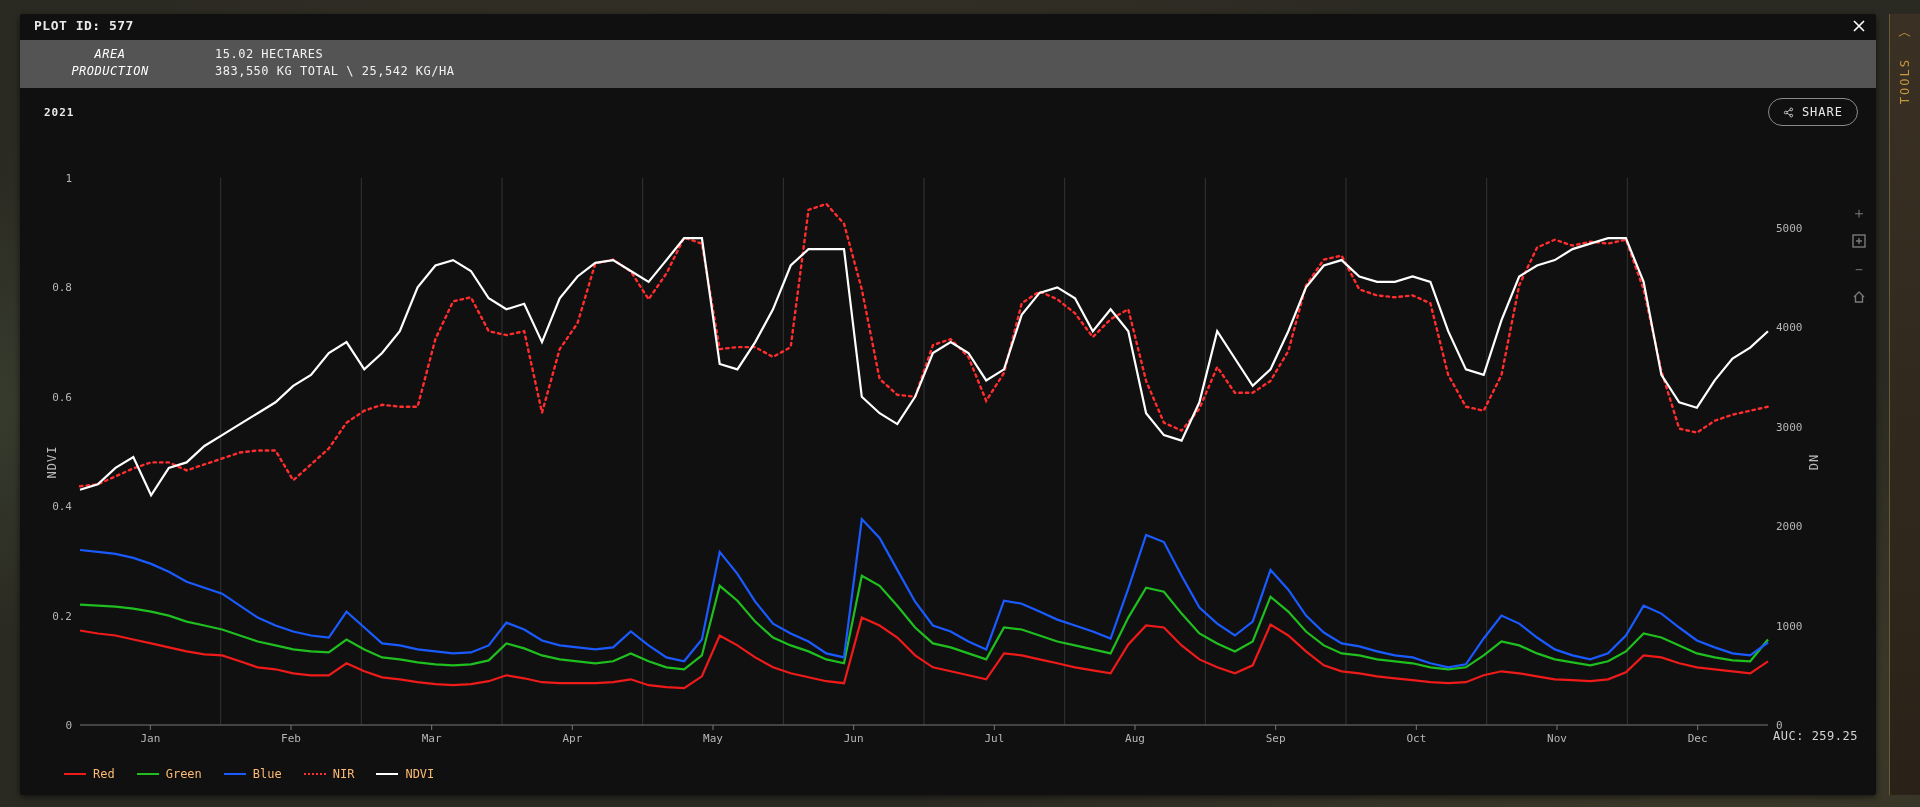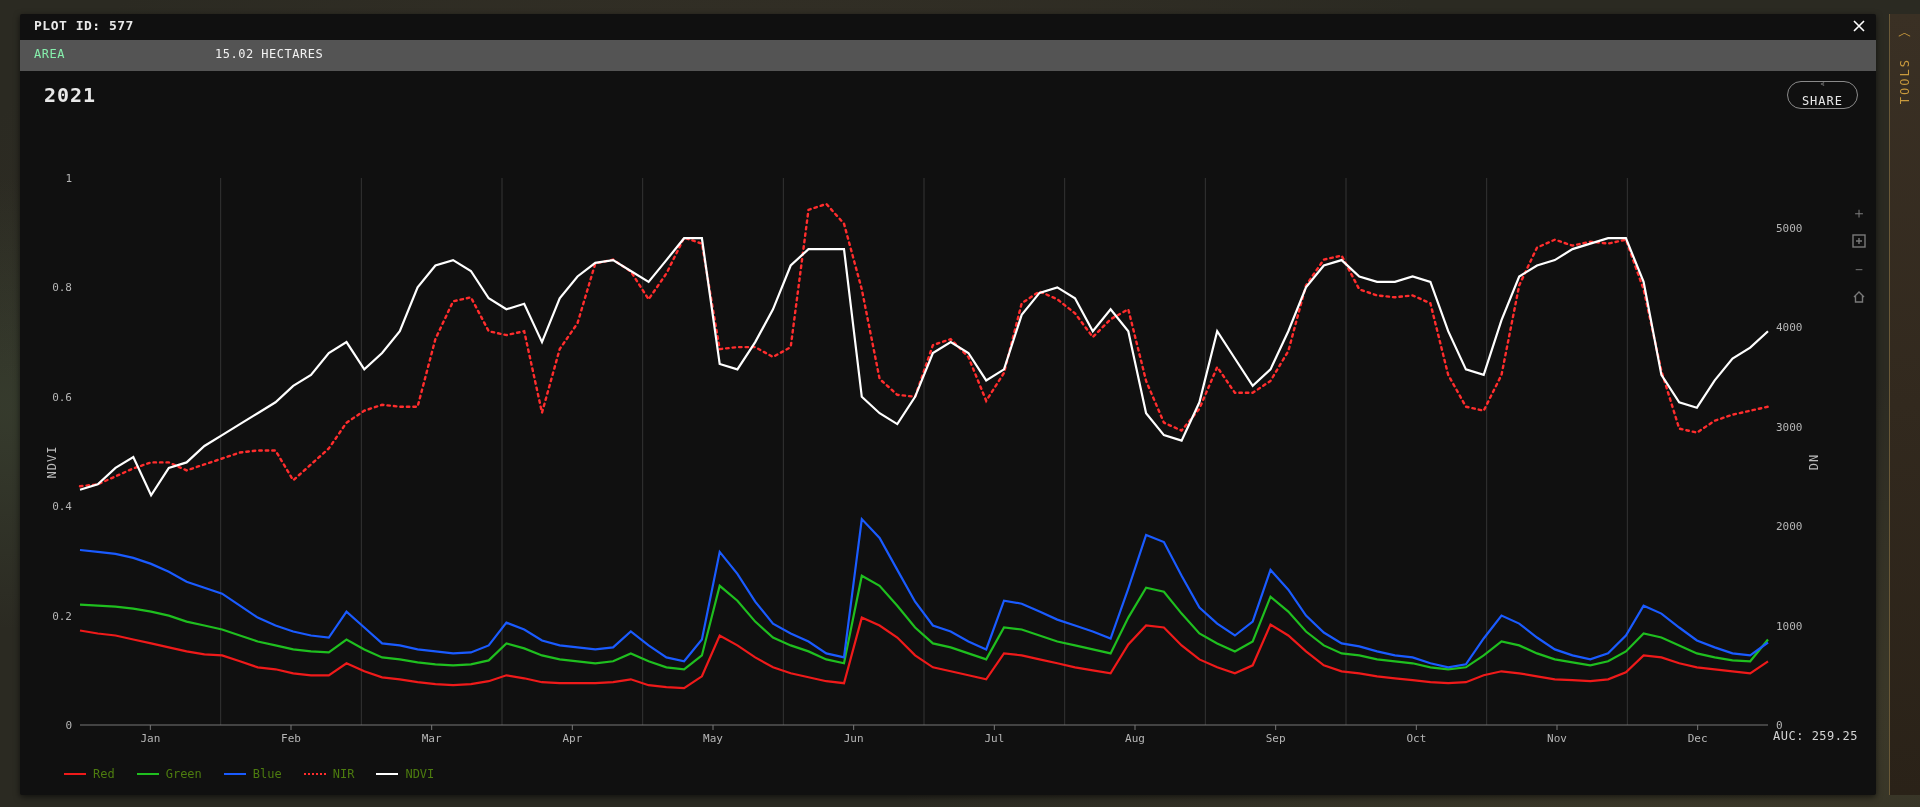--- a/index.html
+++ b/index.html
@@ -7,32 +7,32 @@
   .bg{position:absolute;inset:0;background:
       radial-gradient(ellipse at 5% 50%, rgba(120,160,110,0.15),transparent 40%),
       radial-gradient(ellipse at 90% 90%, rgba(200,180,100,0.12),transparent 35%),
       radial-gradient(ellipse at 40% 30%, rgba(100,80,60,0.25),transparent 50%),
       #2b2a22;}
   .panel{position:absolute;left:20px;top:14px;right:44px;bottom:12px;background:#101010;border-radius:2px;box-shadow:0 2px 6px rgba(0,0,0,0.6);}
   .title-bar{height:20px;line-height:20px;padding:2px 8px 0 14px;font-size:13px;font-weight:bold;letter-spacing:.5px;display:flex;justify-content:space-between;align-items:center;gap:32px;}
   .close-x{width:18px;height:18px;display:flex;align-items:center;justify-content:center;cursor:pointer;color:#fff;}
   .info-block{background:#545454;margin:4px 0 0 0;padding:6px 14px 8px 14px;font-size:12px;line-height:17px;letter-spacing:.5px;}
   .info-row{display:flex;}
-  .info-label{width:152px;text-align:left;color:#86efac;padding-right:10px;white-space:nowrap;text-transform:uppercase;}
+  .info-label{width:152px;text-align:center;color:#ffffff;padding-right:10px;white-space:nowrap;text-transform:uppercase;font-style:italic;}
   .info-val{color:#f2f2f2;text-transform:uppercase;margin-left:19px;}
   .chart-head{display:flex;justify-content:space-between;align-items:center;padding:10px 18px 0 24px;}
-  .year{font-size:20px;font-weight:bold;letter-spacing:1px;}
-  .share-btn{border:1px solid #8a8a8a;border-radius:14px;height:26px;padding:0 14px;display:flex;align-items:center;gap:8px;font-size:12px;letter-spacing:1px;cursor:pointer;color:#e8e8e8;flex-direction:column;}
+  .year{font-size:11px;font-weight:bold;letter-spacing:1px;}
+  .share-btn{border:1px solid #8a8a8a;border-radius:14px;height:26px;padding:0 14px;display:flex;align-items:center;gap:8px;font-size:12px;letter-spacing:1px;cursor:pointer;color:#e8e8e8;}
   .share-ic{width:11px;height:11px;}
   .chart-wrap{position:absolute;left:22px;right:60px;top:160px;bottom:46px;}
   svg.chart{position:absolute;inset:0;}
   .ylabel-left{position:absolute;left:-6px;top:50%;transform:translateY(-50%) rotate(-90deg);font-size:12px;color:#bdbdbd;letter-spacing:1px;}
   .ylabel-right{position:absolute;right:-6px;top:50%;transform:translateY(-50%) rotate(-90deg);font-size:12px;color:#bdbdbd;letter-spacing:1px;}
   .auc{position:absolute;right:18px;bottom:52px;font-size:12px;color:#d4d4d4;letter-spacing:.5px;}
-  .legend{position:absolute;left:44px;bottom:14px;display:flex;gap:22px;font-size:12px;align-items:center;color:#4d7c0f;}
+  .legend{position:absolute;left:44px;bottom:14px;display:flex;gap:22px;font-size:12px;align-items:center;color:#fdba74;}
   .leg-item{display:flex;align-items:center;gap:7px;}
   .leg-swatch{width:22px;height:0;border-top:2px solid;}
   .leg-swatch.dash{border-top:2.4px dotted;}
   
   .tools-rail{position:absolute;right:0;top:14px;bottom:12px;width:30px;background:linear-gradient(#3a3024,#2a2218);display:flex;flex-direction:column;align-items:center;justify-content:flex-start;border-left:1px solid #6b5a38;}
   .tools-rail .chev{margin-top:10px;color:#c99a3d;font-size:14px;}
   .tools-rail .lbl{writing-mode:vertical-rl;transform:rotate(180deg);color:#c99a3d;font-size:12px;letter-spacing:2px;margin-top:16px;}
   
   .map-tools{position:absolute;right:8px;top:190px;display:flex;flex-direction:column;gap:10px;color:#7a7a7a;}
   .map-tools div{width:18px;height:18px;display:flex;align-items:center;justify-content:center;font-size:15px;cursor:pointer;}
@@ -57,20 +57,24 @@
       <svg viewBox="0 0 12 12" width="12" height="12">
           <path d="M1 1 L11 11 M11 1 L1 11" stroke="#fff" stroke-width="1.6"></path>
         </svg>
     </span>
   </div>
 
   <div class="info-block">
     <div class="info-row">
         <div class="info-label">Area</div>
         <div class="info-val">15.02 Hectares</div>
+      </div>
+    <div class="info-row">
+        <div class="info-label">Production</div>
+        <div class="info-val">383,550 kg Total \ 25,542 kg/ha</div>
       </div>
   </div>
 
   <div class="chart-head">
     <div class="year">2021</div>
     <div class="share-btn">
       <svg class="share-ic" viewBox="0 0 16 16">
           <circle cx="4" cy="8" r="2" fill="none" stroke="#e8e8e8" stroke-width="1.2"></circle>
           <circle cx="12" cy="3.5" r="2" fill="none" stroke="#e8e8e8" stroke-width="1.2"></circle>
           <circle cx="12" cy="12.5" r="2" fill="none" stroke="#e8e8e8" stroke-width="1.2"></circle>

